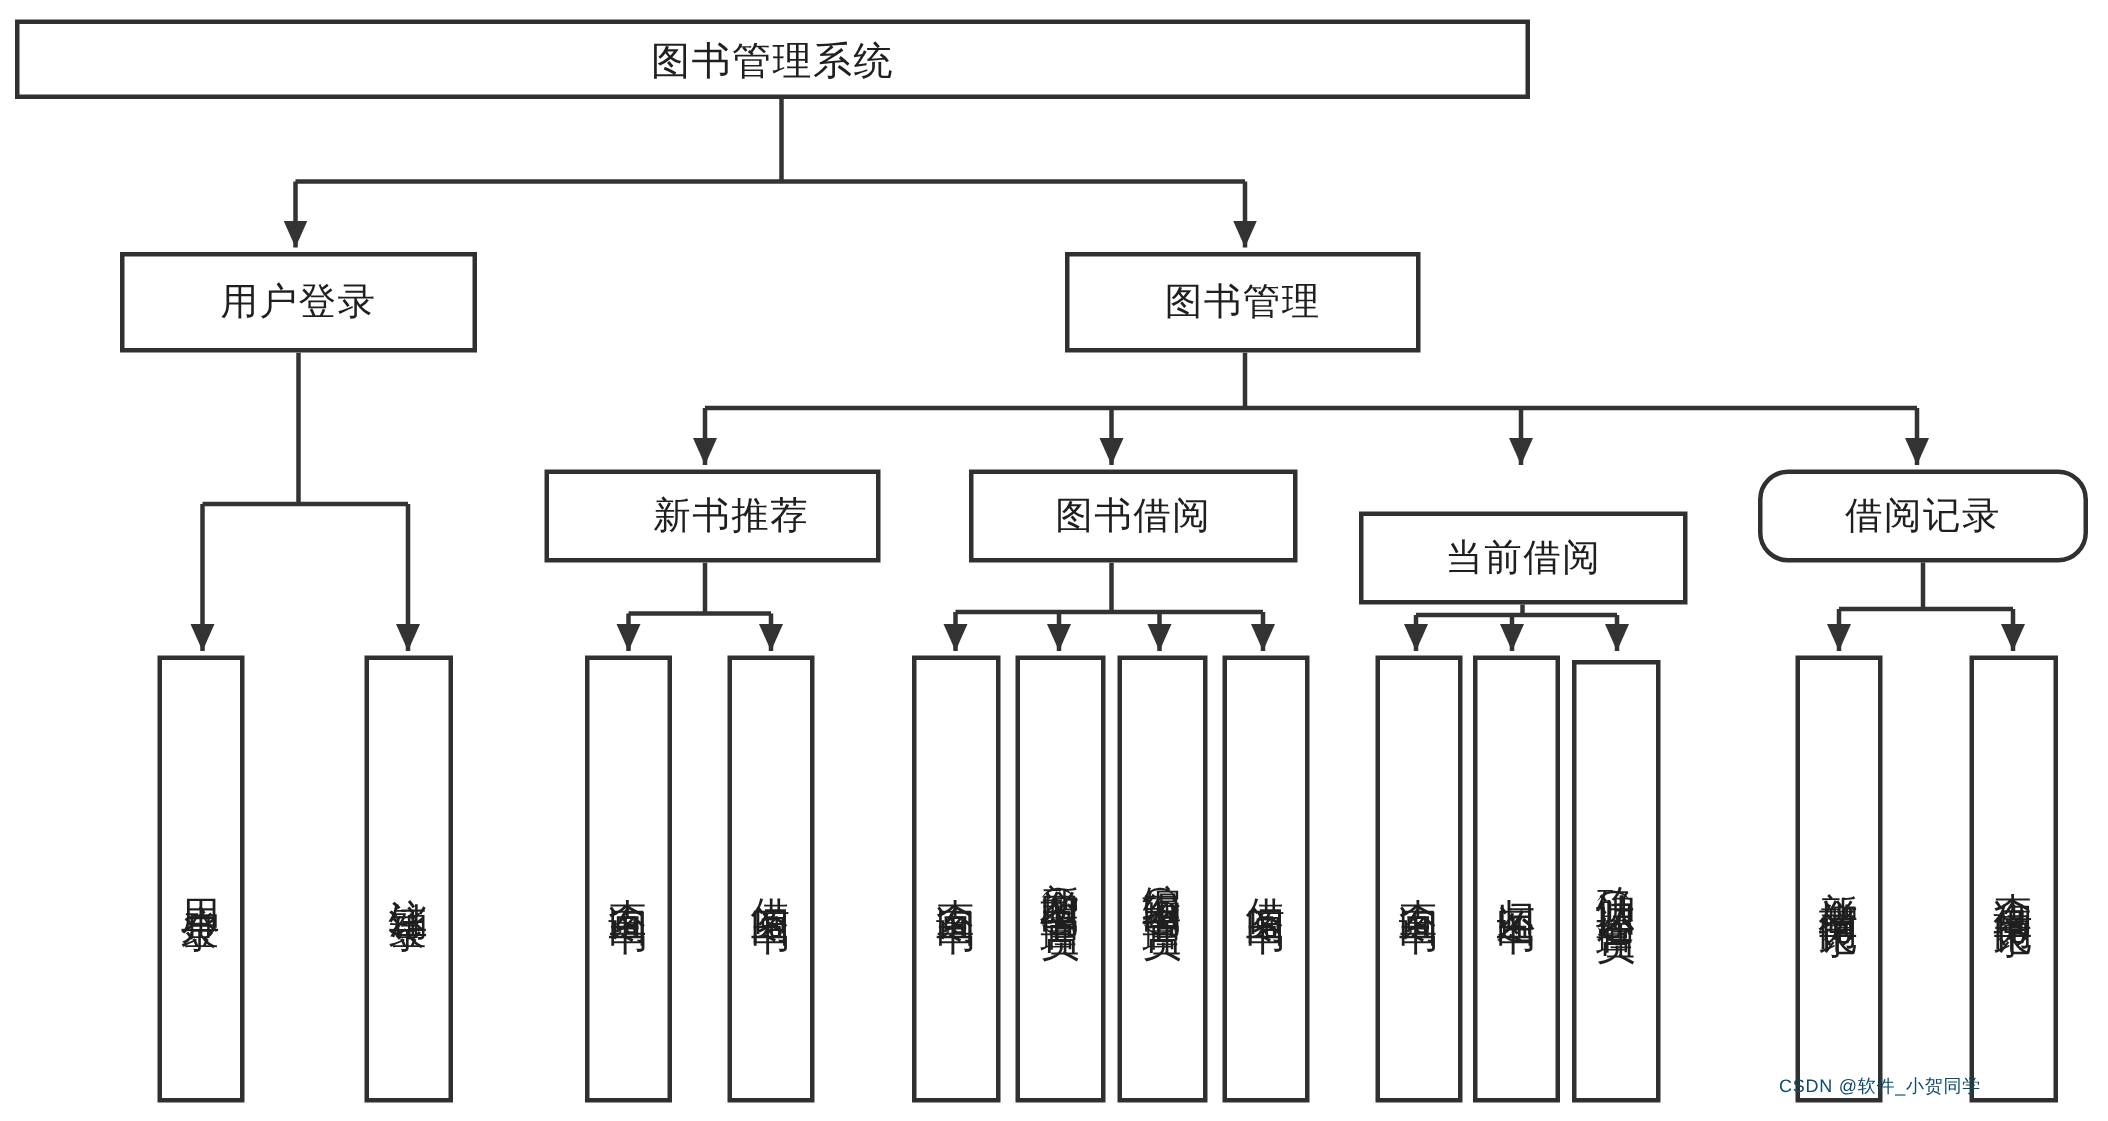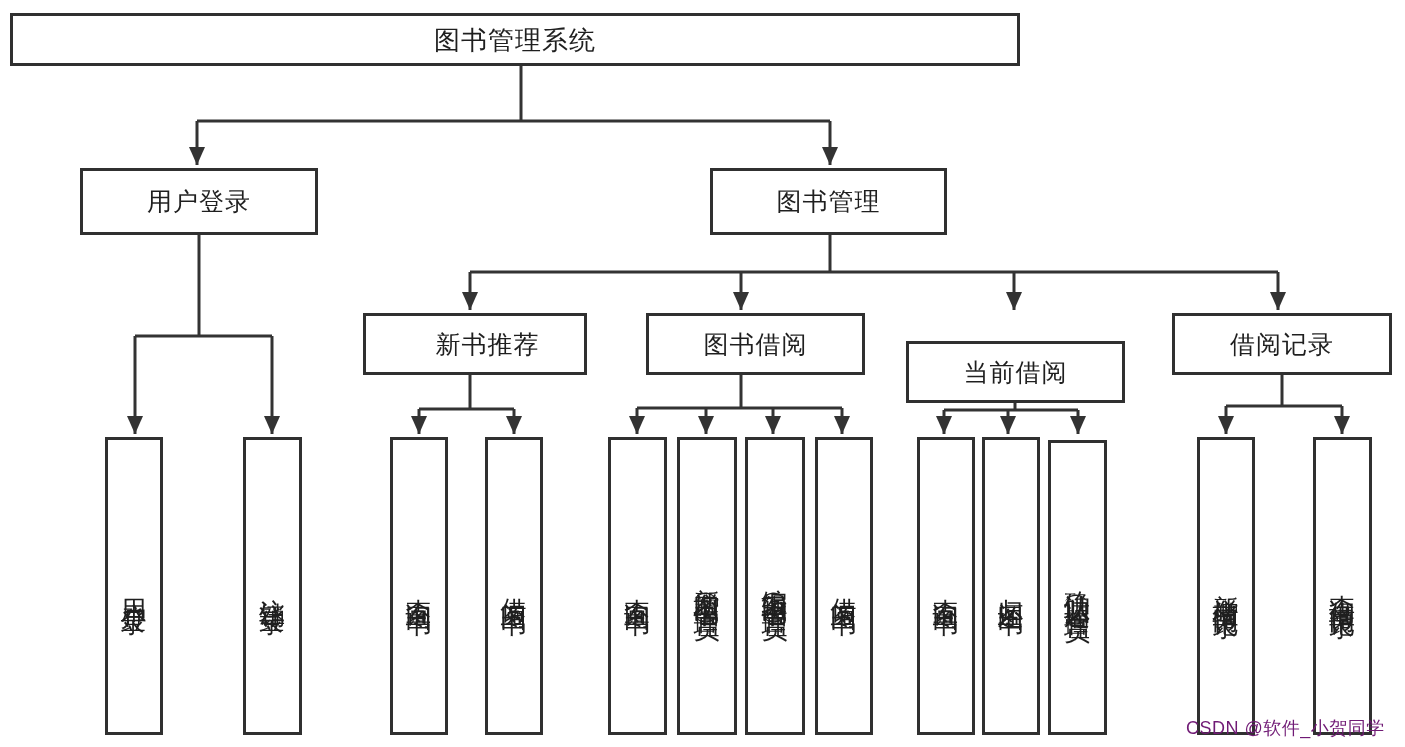--- a/index.html
+++ b/index.html
@@ -26,22 +26,22 @@
   .node.leaf{
     writing-mode:vertical-rl;
     text-orientation:mixed;
     font-size:26px;
     letter-spacing:4px;
     line-height:1;
   }
   .watermark{
     position:absolute;
     left:1186px;top:716px;
-    font-size:18px;
-    color:#701a75;
+    font-size:12px;
+    color:#0c4a6e;
     letter-spacing:0.5px;
     white-space:nowrap;
   }
 </style>
 </head>
 <body>
 
 <div class="stage">
 
   <svg class="wires" viewBox="0 0 1405 747" xmlns="http://www.w3.org/2000/svg">
@@ -95,21 +95,21 @@
   </svg>
 
   <div class="node root h" style="left:10px;top:13px;width:1010px;height:53px;">图书管理系统</div>
 
   <div class="node h" style="left:80px;top:168px;width:238px;height:67px;">用户登录</div>
   <div class="node h" style="left:710px;top:168px;width:237px;height:67px;text-align:center;">图书管理</div>
 
   <div class="node h" style="left:363px;top:313px;width:224px;height:62px;padding-left:25px;">新书推荐</div>
   <div class="node h" style="left:632px;top:313px;width:219px;height:62px;margin-left:14px;">图书借阅</div>
   <div class="node h" style="left:906px;top:313px;width:219px;height:62px;margin-top:28px;">当前借阅</div>
-  <div class="node h" style="left:1172px;top:313px;width:220px;height:62px;">借阅记录</div>
+  <div class="node h" style="left:1172px;top:313px;width:220px;height:62px;border-radius:20px;">借阅记录</div>
 
   <div class="node leaf" style="left:105px;top:437px;width:58px;height:298px;">用户登录</div>
   <div class="node leaf" style="left:243px;top:437px;width:59px;height:298px;">注销登录</div>
 
   <div class="node leaf" style="left:390px;top:437px;width:58px;height:298px;">查询图书</div>
   <div class="node leaf" style="left:485px;top:437px;width:58px;height:298px;">借阅图书</div>
 
   <div class="node leaf" style="left:608px;top:437px;width:59px;height:298px;">查询图书</div>
   <div class="node leaf" style="left:677px;top:437px;width:60px;height:298px;">新增图书（管理员）</div>
   <div class="node leaf" style="left:745px;top:437px;width:60px;height:298px;">编辑图书（管理员）</div>

